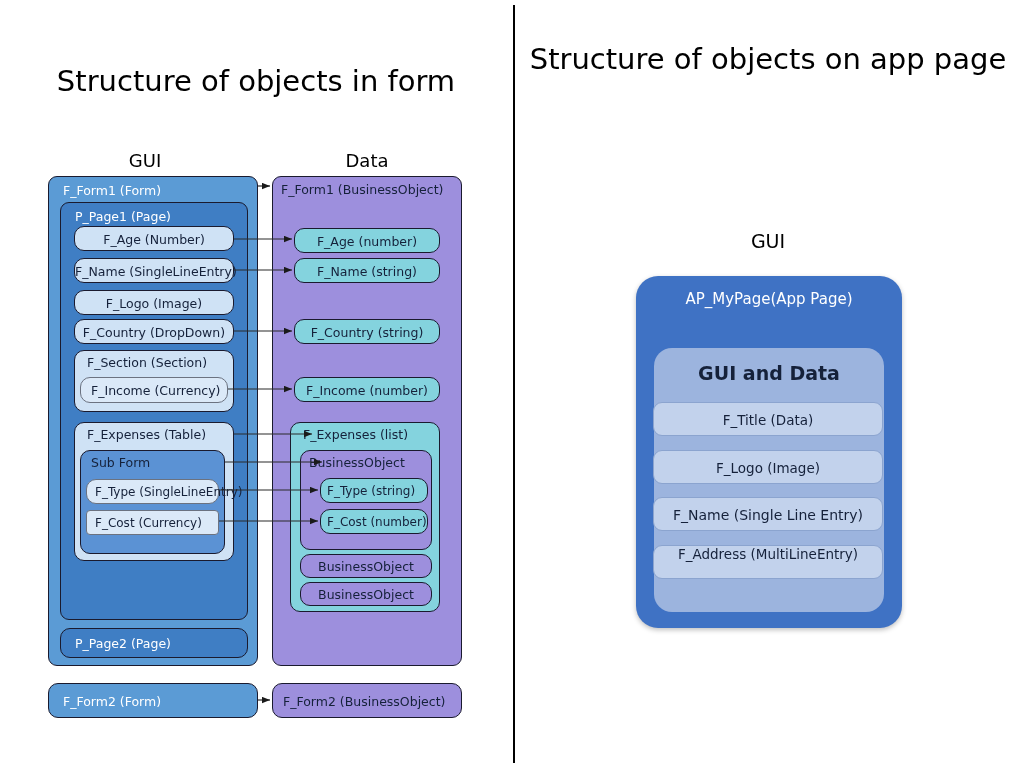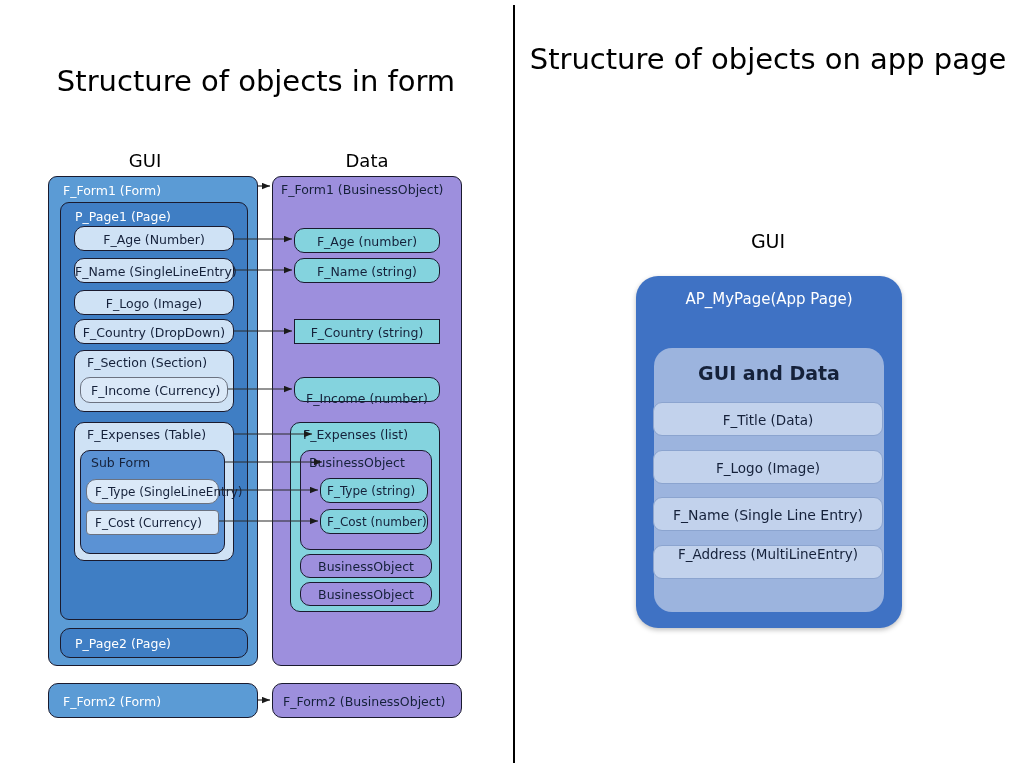--- a/index.html
+++ b/index.html
@@ -168,26 +168,26 @@
   </div>
 
   <div class="box data-teal" style="left:294px; top:228px; width:146px; height:25px; border-radius:10px;">
     <span class="lbl lbl-dark lbl-center" style="padding-top:5px;">F_Age (number)</span>
   </div>
 
   <div class="box data-teal" style="left:294px; top:258px; width:146px; height:25px; border-radius:10px;">
     <span class="lbl lbl-dark lbl-center" style="padding-top:5px;">F_Name (string)</span>
   </div>
 
-  <div class="box data-teal" style="left:294px; top:319px; width:146px; height:25px; border-radius:0;">
+  <div class="box data-teal" style="left:294px; top:319px; width:146px; height:25px; border-radius:10px;">
     <span class="lbl lbl-dark lbl-center" style="padding-top:5px;">F_Country (string)</span>
   </div>
 
   <div class="box data-teal" style="left:294px; top:377px; width:146px; height:25px; border-radius:10px;">
-    <span class="lbl lbl-dark lbl-center" style="padding-top:13px;">F_Income (number)</span>
+    <span class="lbl lbl-dark lbl-center" style="padding-top:5px;">F_Income (number)</span>
   </div>
 
   <div class="box data-teal" style="left:290px; top:422px; width:150px; height:190px; border-radius:10px;">
     <span class="lbl lbl-dark" style="padding:4px 0 0 12px;">F_Expenses (list)</span>
   </div>
 
   <div class="box data-purple" style="left:300px; top:450px; width:132px; height:100px; border-radius:10px;">
     <span class="lbl lbl-dark" style="padding:4px 0 0 8px;">BusinessObject</span>
   </div>
 

